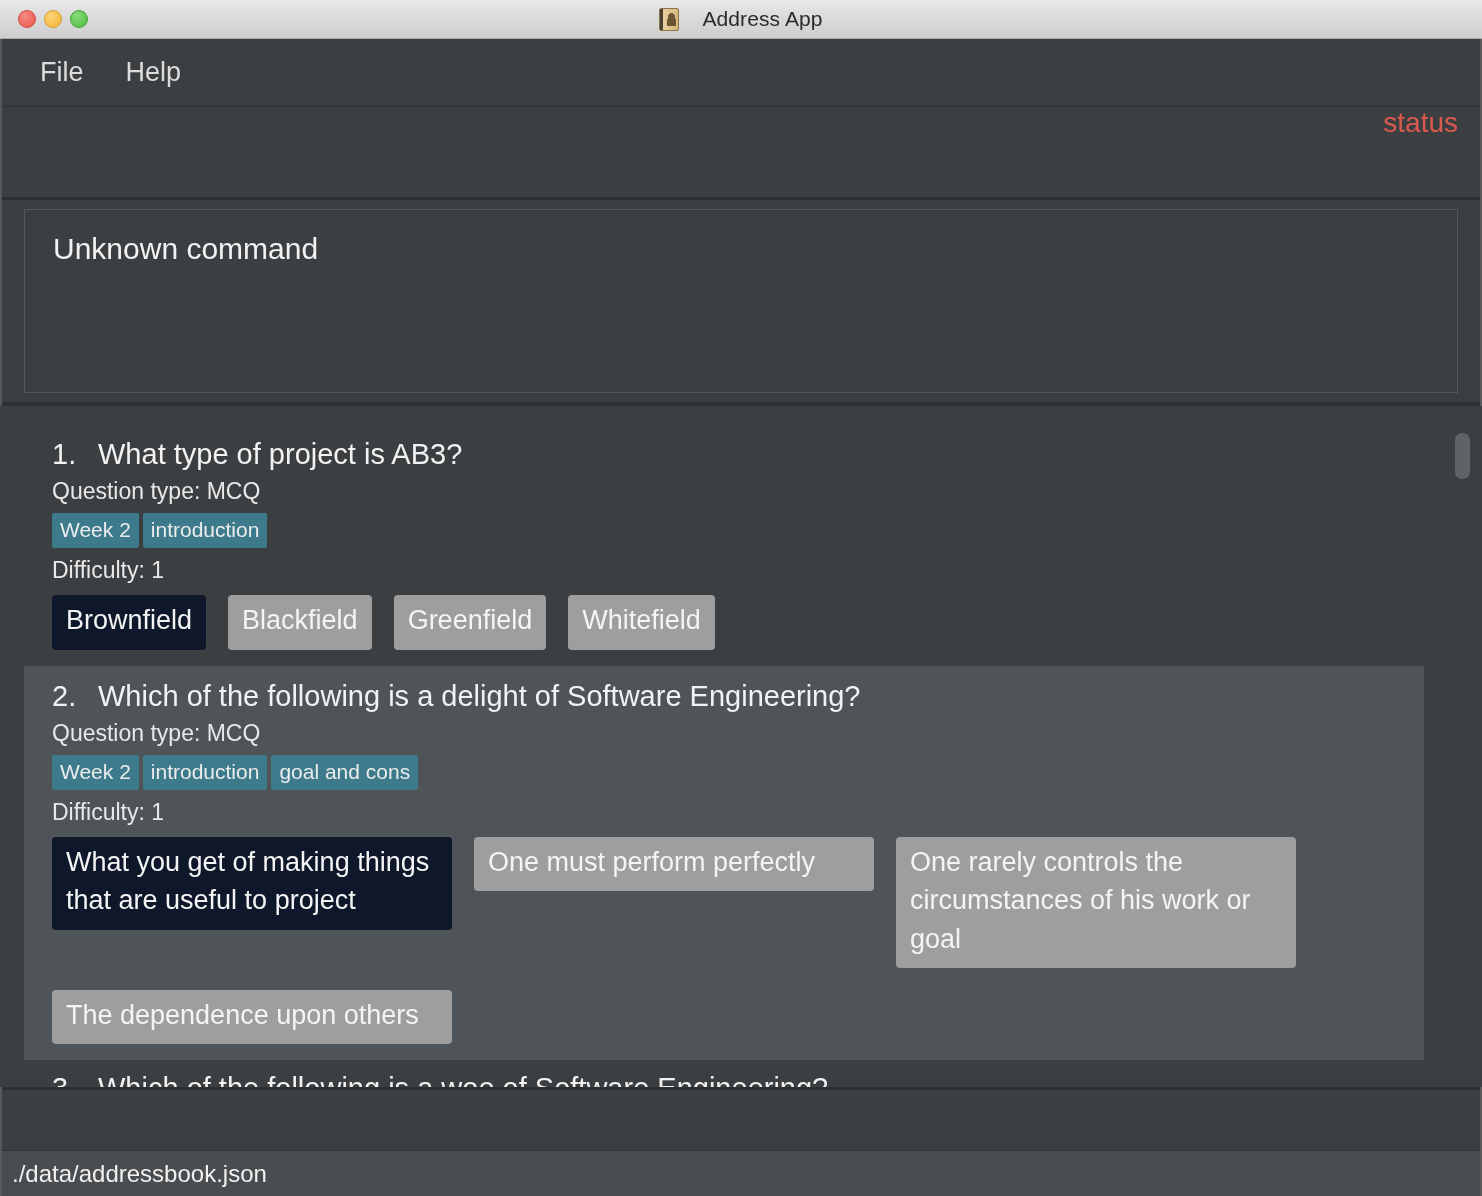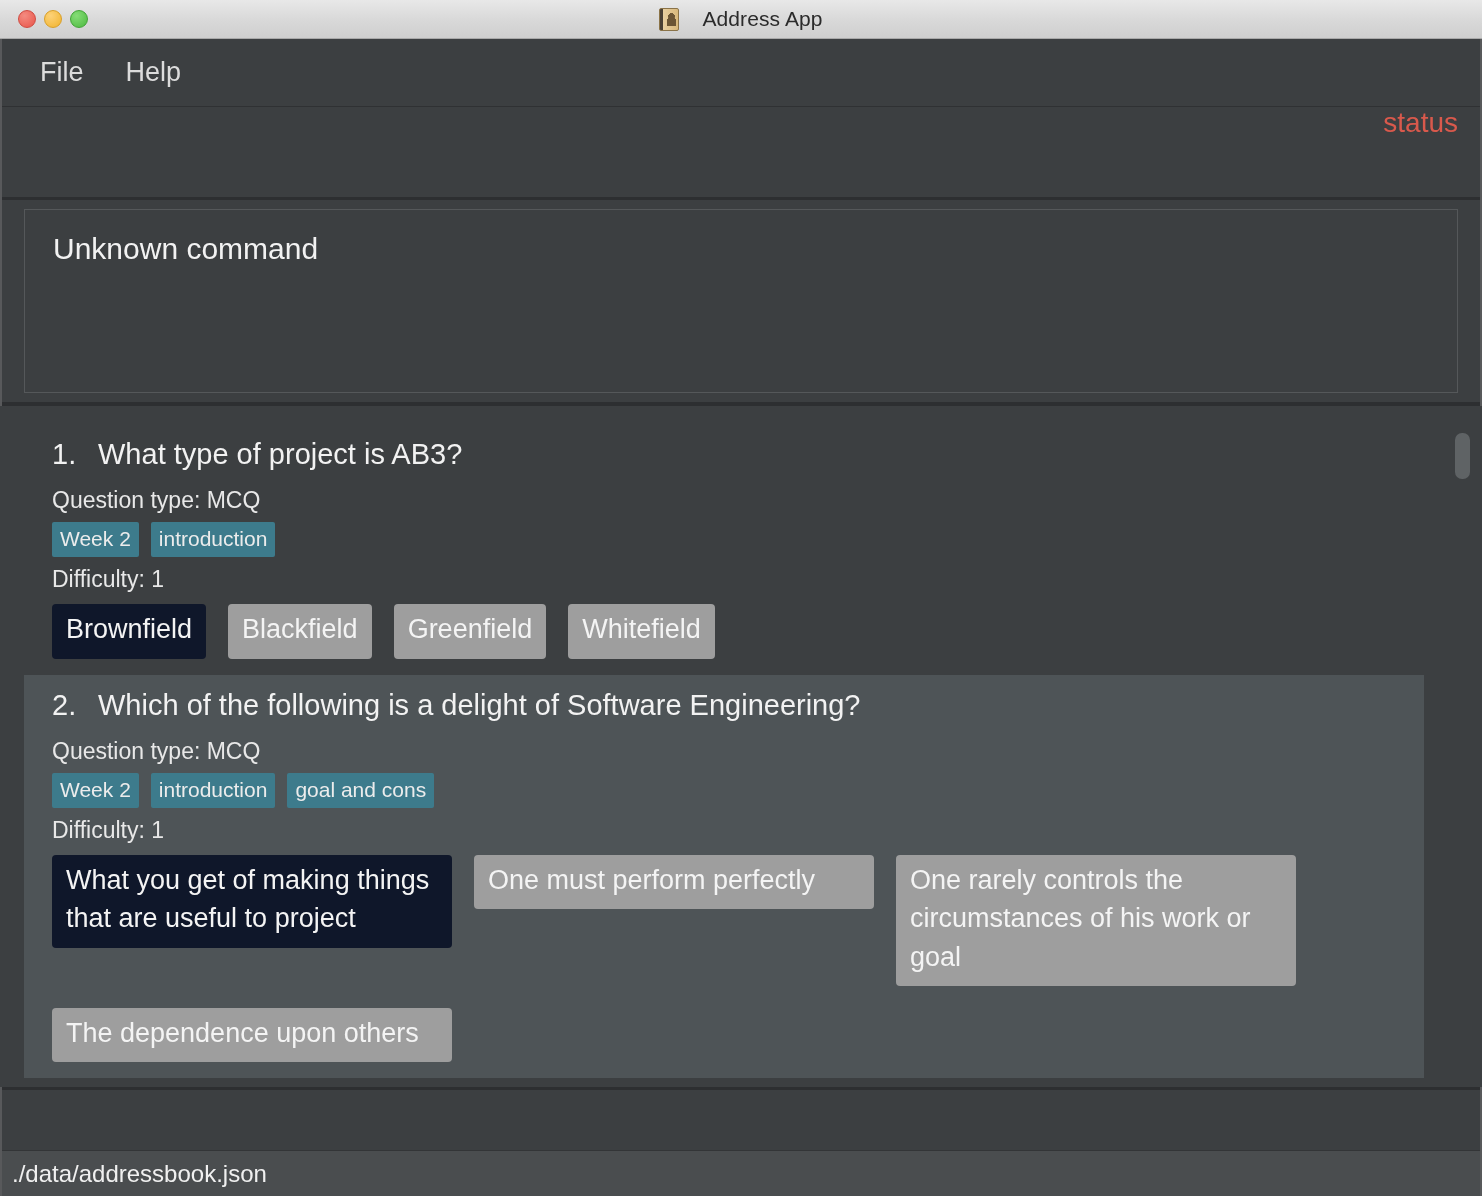--- a/index.html
+++ b/index.html
@@ -186,25 +186,25 @@
     white-space: nowrap;
   }
   .q-title .q-num {
     display: inline-block;
     min-width: 46px;
   }
   .q-type {
     color: #e8e8e8;
     font-size: 23px;
     line-height: 1.35;
-    margin-top: 13px;
+    margin-top: 4px;
   }
   .tag-row {
     display: flex;
-    gap: 12px;
+    gap: 4px;
     margin-top: 6px;
     flex-wrap: wrap;
   }
   .tag {
     background: #3d7b8c;
     color: #ececec;
     font-size: 21px;
     line-height: 1;
     padding: 6px 8px 8px 8px;
     border-radius: 2px;

